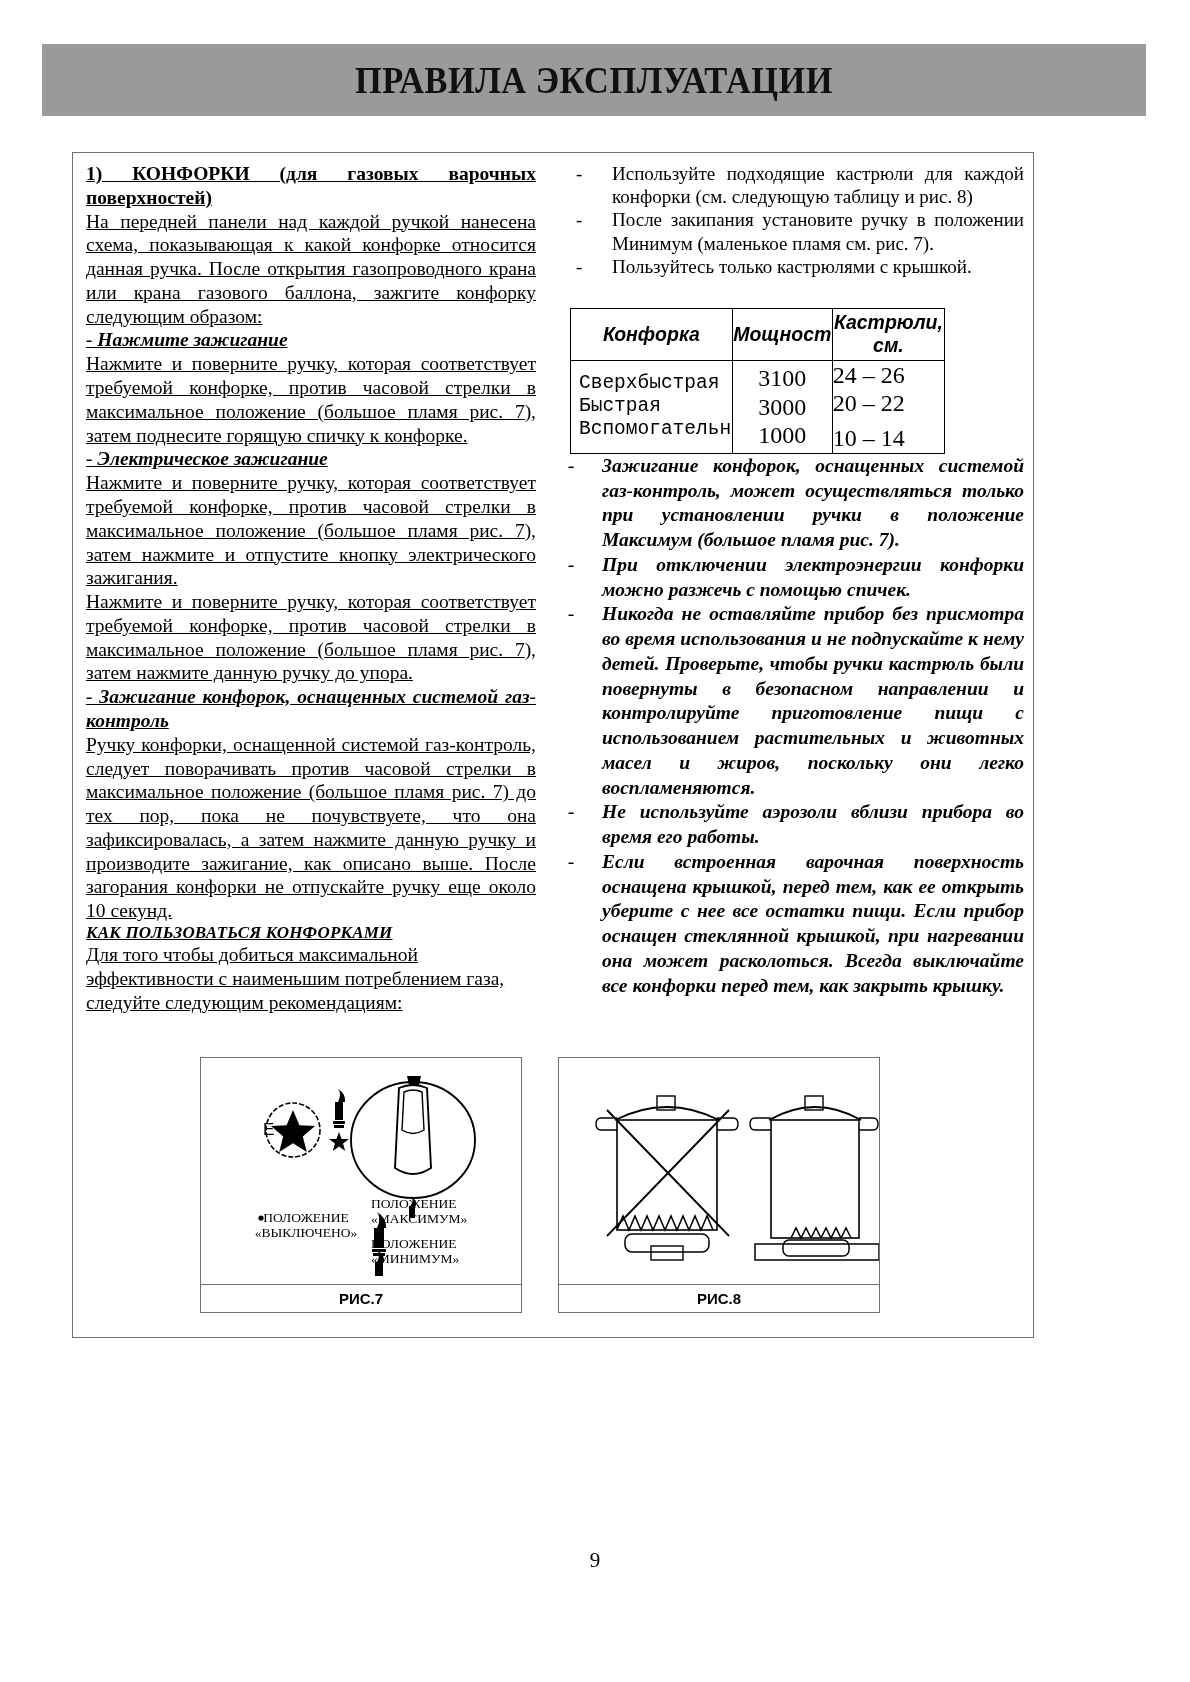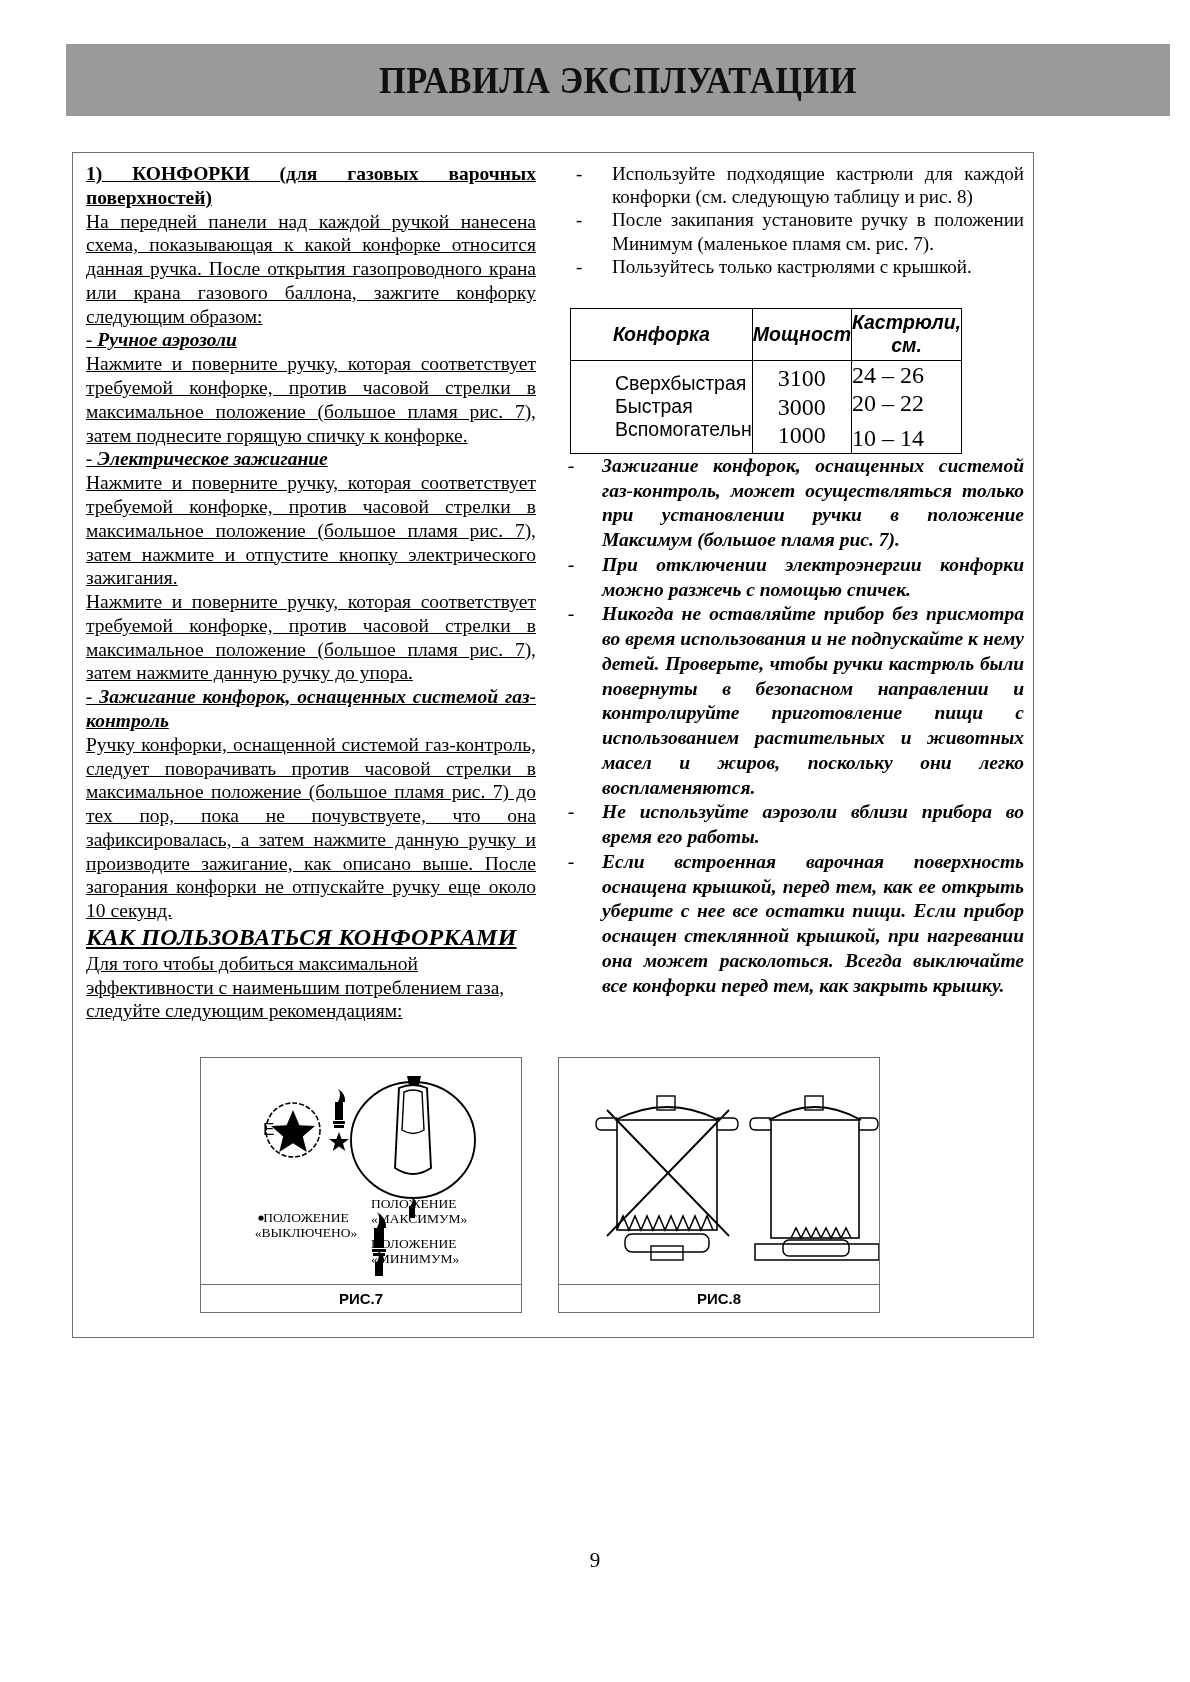--- a/index.html
+++ b/index.html
@@ -12,21 +12,21 @@
     position:relative;
     overflow:hidden;
   }
 
   
   .header-band{
     position:absolute;
     left:42px; top:44px;
     width:1104px; height:72px;
     background:#9a9a9a;
-    display:flex; align-items:center; justify-content:center;margin-left:24px;
+    display:flex; align-items:center; justify-content:center;
   }
   .header-title{
     font-family:"Liberation Serif","DejaVu Serif",serif;
     font-weight:bold;
     font-size:37px;
     letter-spacing:0.5px;
     color:#111;
     transform:scaleX(0.93);
   }
 
@@ -66,21 +66,21 @@
   }
   .sub-bi{
     font-weight:bold;
     font-style:italic;
     font-size:19.5px;
     line-height:1.22;
   }
   .sec-bi{
     font-weight:bold;
     font-style:italic;
-    font-size:24px;
+    font-size:17px;
     line-height:1.2;
     letter-spacing:0.2px;
   }
 
   
   .bullet-row{
     display:flex;
     font-size:19px;
     line-height:1.22;
   }
@@ -129,21 +129,21 @@
   .tbl-col2{ width:120px; }
   .tbl-col3{ width:164px; }
   .cell-block{
     padding:6px 0 10px 0;
   }
   .cell-block div{
     font-size:24px;
     line-height:1.18;
     white-space:nowrap;
   }
-  .c1 div{ font-family:Liberation Sans, sans-serif; font-size:19.5px; padding-left:8px; text-align:left;margin-left:36px;}
+  .c1 div{ font-family:Liberation Mono, monospace; font-size:19.5px; padding-left:8px; text-align:left;}
   .c2 div{ text-align:center; }
   .c3 div{ text-align:left; }
   .c3 .row3{ padding-top:7px; }
 
   
   .fig-row{
     position:absolute;
     left:78px; top:1057px;
     width:950px;
     display:flex;
@@ -200,21 +200,21 @@
 
 <div class="page-frame"></div>
 
 <div class="columns">
 
   <div class="col col-left">
 
     <p class="hdr-spaced">1) КОНФОРКИ (для газовых варочных поверхностей)</p>
     <p class="body-txt just">На передней панели над каждой ручкой нанесена схема, показывающая к какой конфорке относится данная ручка. После открытия газопроводного крана или крана газового баллона, зажгите конфорку следующим образом:</p>
 
-    <p class="sub-bi">- Ручное аэрозоли</p>
+    <p class="sub-bi">- Нажмите зажигание</p>
     <p class="body-txt just">Нажмите и поверните ручку, которая соответствует требуемой конфорке, против часовой стрелки в максимальное положение (большое пламя рис. 7), затем поднесите горящую спичку к конфорке.</p>
 
     <p class="sub-bi">- Электрическое зажигание</p>
     <p class="body-txt just">Нажмите и поверните ручку, которая соответствует требуемой конфорке, против часовой стрелки в максимальное положение (большое пламя рис. 7), затем нажмите и отпустите кнопку электрического зажигания.</p>
 
     <p class="body-txt just">Нажмите и поверните ручку, которая соответствует требуемой конфорке, против часовой стрелки в максимальное положение (большое пламя рис. 7), затем нажмите данную ручку до упора.</p>
 
     <p class="sub-bi just">- Зажигание конфорок, оснащенных системой газ-контроль</p>
     <p class="body-txt just">Ручку конфорки, оснащенной системой газ-контроль, следует поворачивать против часовой стрелки в максимальное положение (большое пламя рис. 7) до тех пор, пока не почувствуете, что она зафиксировалась, а затем нажмите данную ручку и производите зажигание, как описано выше. После загорания конфорки не отпускайте ручку еще около 10 секунд.</p>
 

